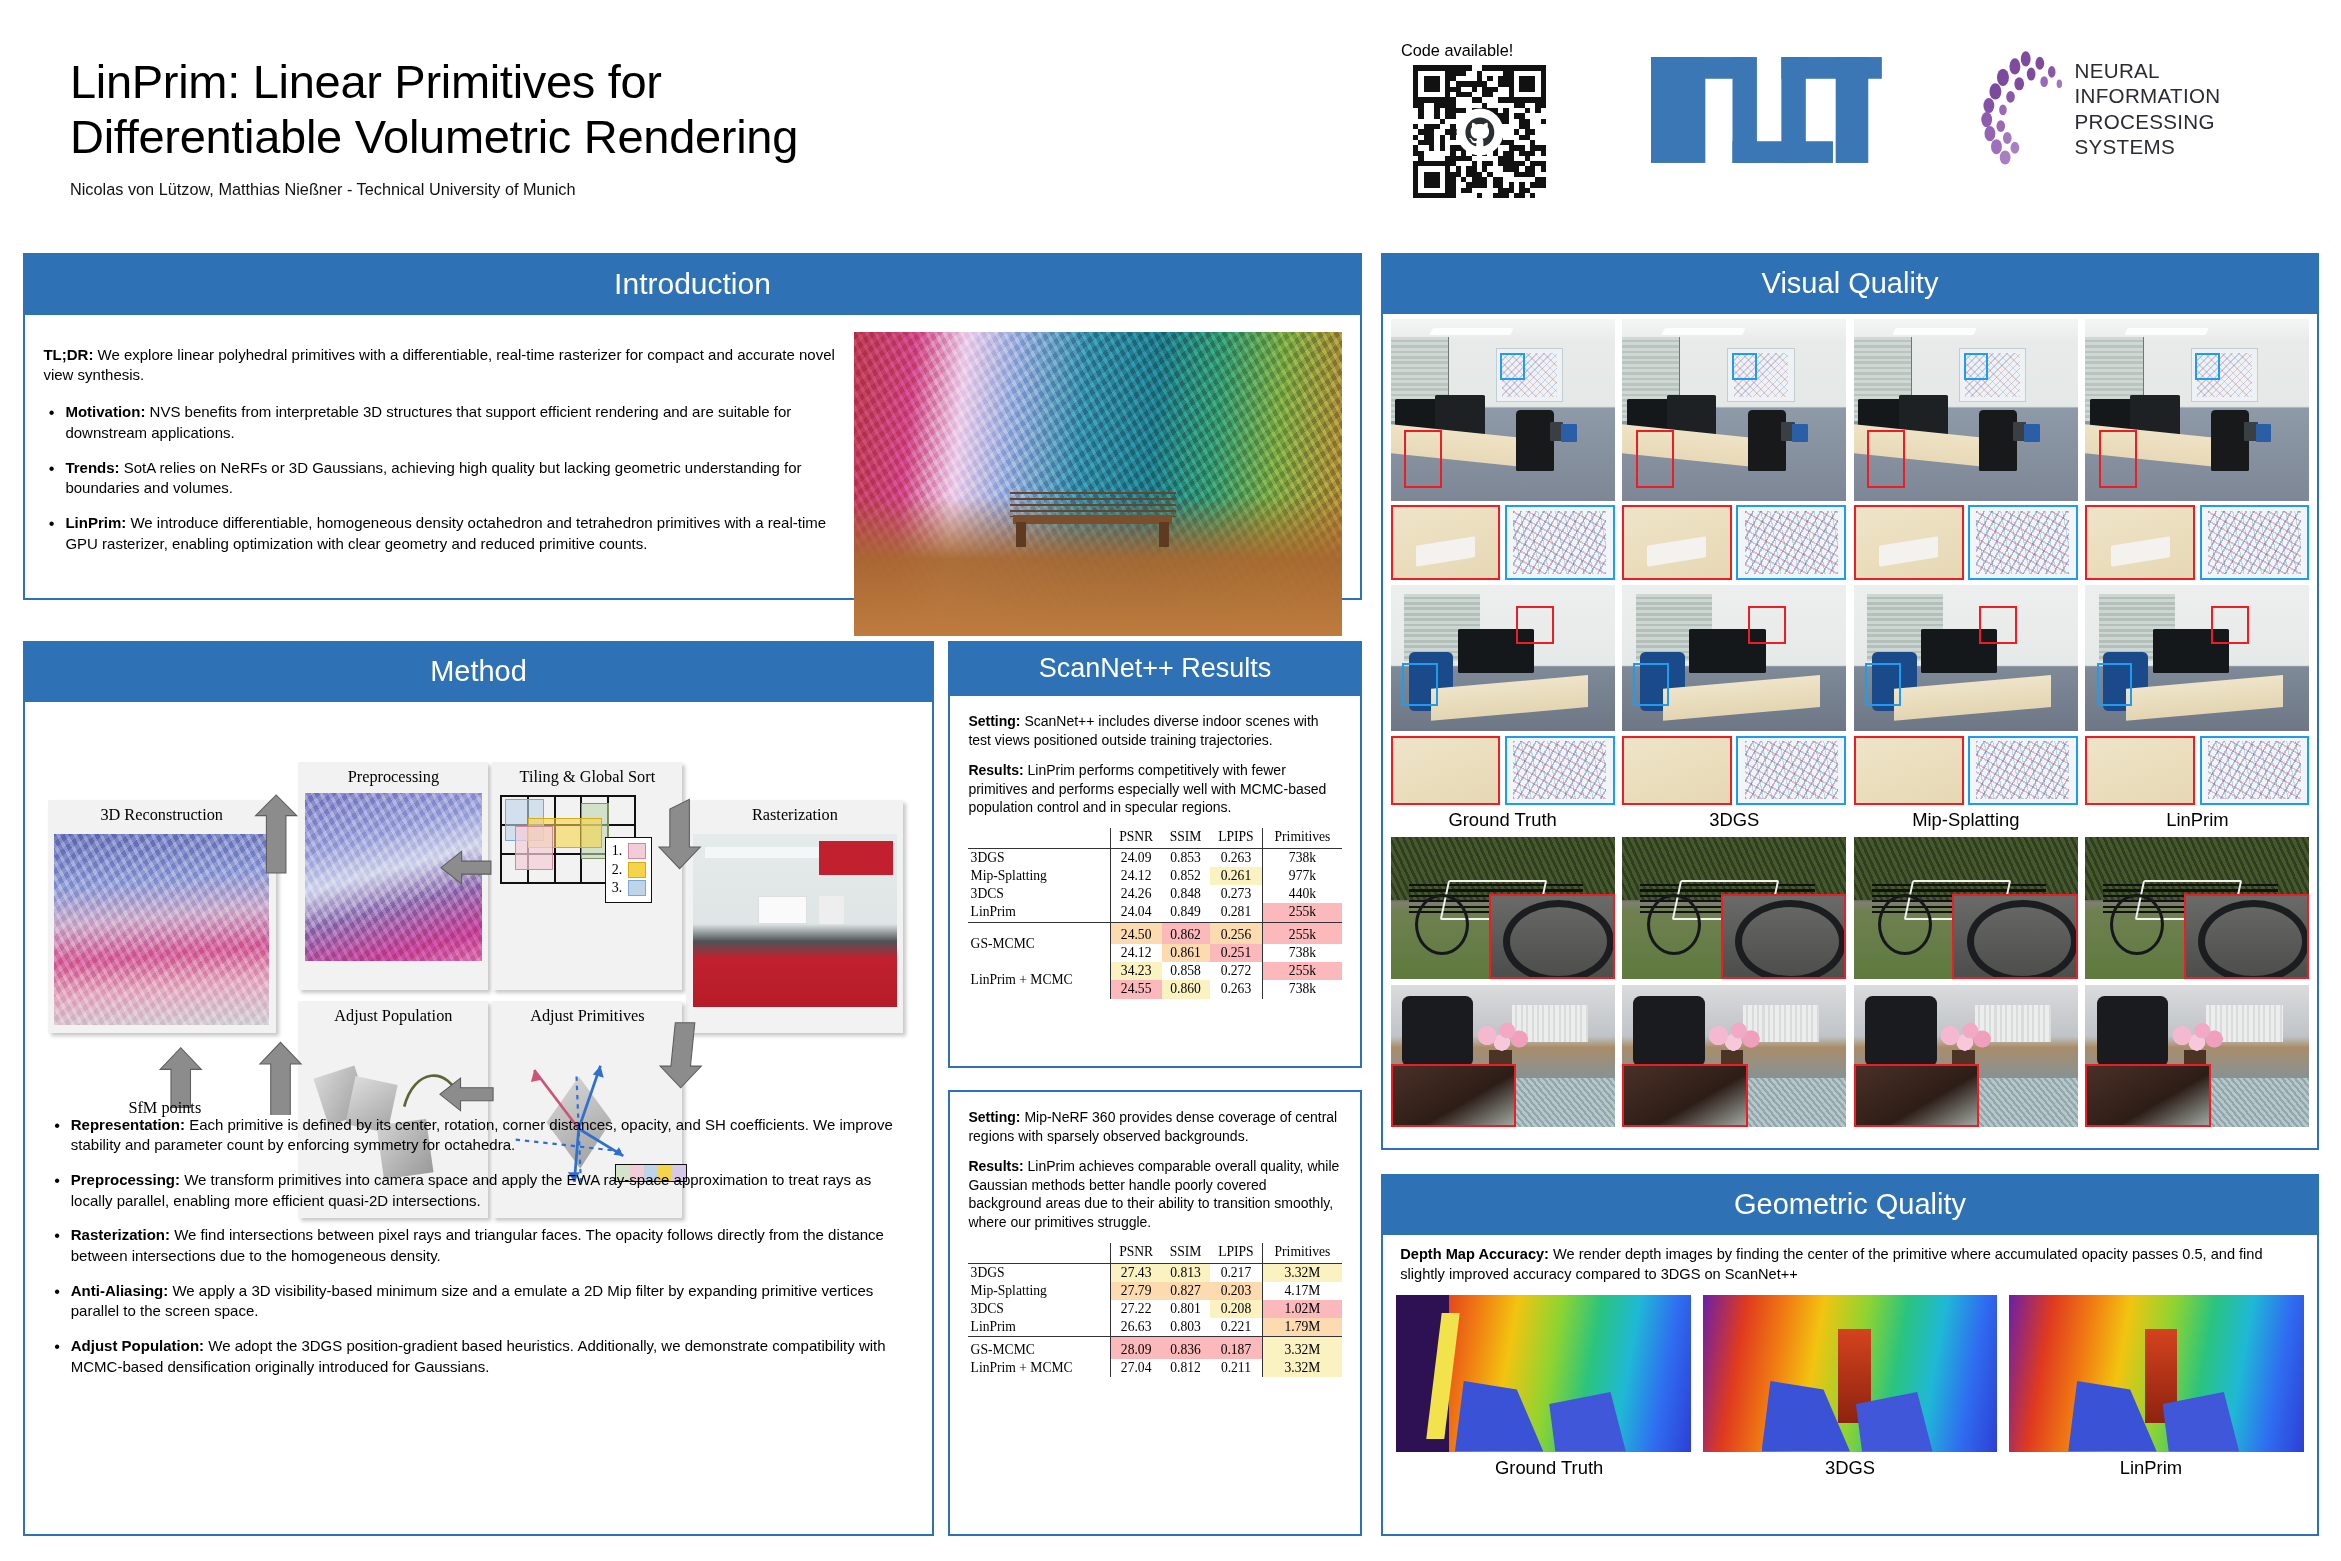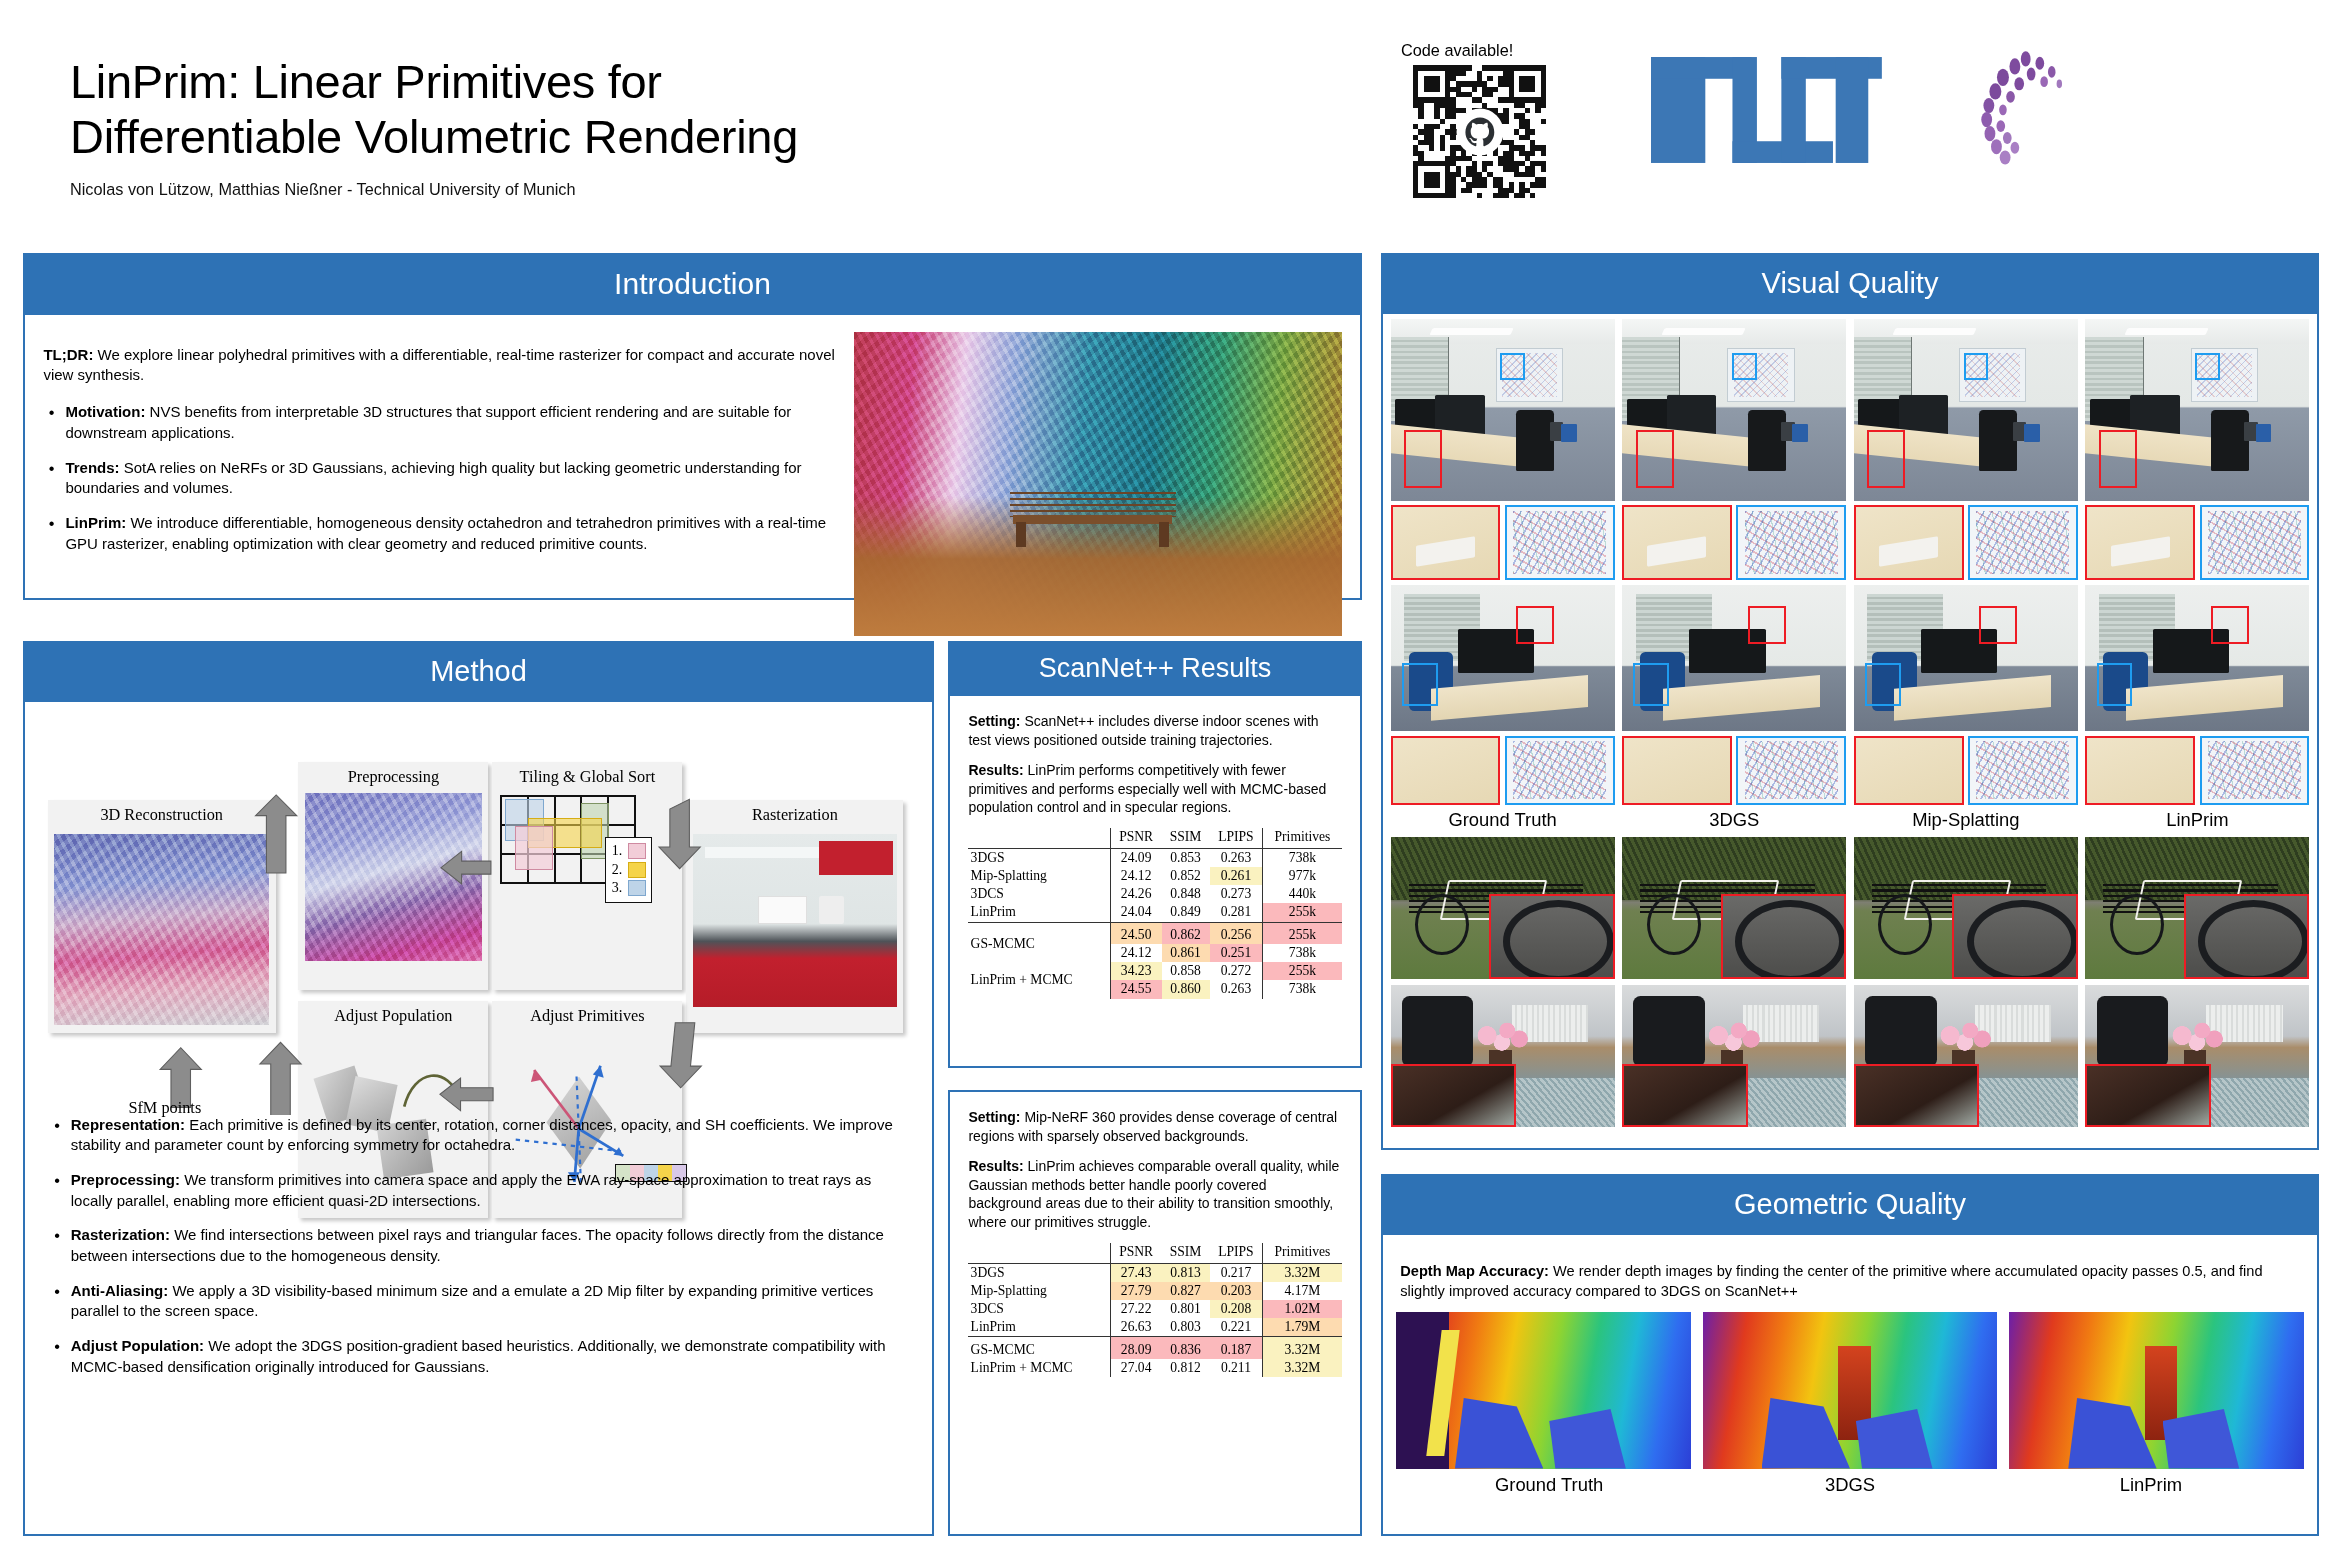--- a/index.html
+++ b/index.html
@@ -612,20 +612,24 @@
             <ellipse cx="40" cy="128" rx="10" ry="14" fill="#8e5cae"></ellipse>
             <ellipse cx="66" cy="140" rx="8" ry="11" fill="#9a68b6"></ellipse>
             <ellipse cx="46" cy="154" rx="10" ry="14" fill="#9463b2"></ellipse>
             <ellipse cx="78" cy="162" rx="8" ry="11" fill="#a178bd"></ellipse>
             <ellipse cx="58" cy="178" rx="10" ry="14" fill="#9e6fbb"></ellipse>
             <ellipse cx="92" cy="180" rx="8" ry="11" fill="#a97fc4"></ellipse>
             <ellipse cx="74" cy="198" rx="10" ry="13" fill="#a97fc4"></ellipse>
           </g>
         </svg>
       </div>
+      <div class="nips-text">
+        <div>NEURAL INFORMATION</div>
+        <div>PROCESSING SYSTEMS</div>
+      </div>
     </div>
   </div>
 
   <section class="panel" id="intro">
     <div class="panel-head">Introduction</div>
     <div class="panel-body">
       <div class="intro-flex">
         <div class="intro-text">
           <p class="tldr">
             <b>TL;DR:</b><span> We explore linear polyhedral primitives with a differentiable, real-time rasterizer for compact and accurate novel view synthesis.</span>
@@ -1243,21 +1247,21 @@
                 <div class="plant-zoom"></div>
               </div>
           </div>
         </div>
       </div>
     </div>
   </section>
 
   <section class="panel" id="geo">
     <div class="panel-head">Geometric Quality</div>
-    <div class="panel-body" style="padding:0 13px 5.4px;margin-top:17px;">
+    <div class="panel-body" style="padding:0 13px 5.4px;">
       <p class="geo-text">
         <b>Depth Map Accuracy:</b><span> We render depth images by finding the center of the primitive where accumulated opacity passes 0.5, and find slightly improved accuracy compared to 3DGS on ScanNet++</span>
       </p>
       <div style="display:flex;gap:12px;height:157px;">
         <div style="flex:1;position:relative;overflow:hidden;">
           <div class="depth">
               <div class="gtwall"></div>
               <div class="gtdoor"></div>
               <div class="chairshape"></div>
               <div class="chairshape2"></div>

